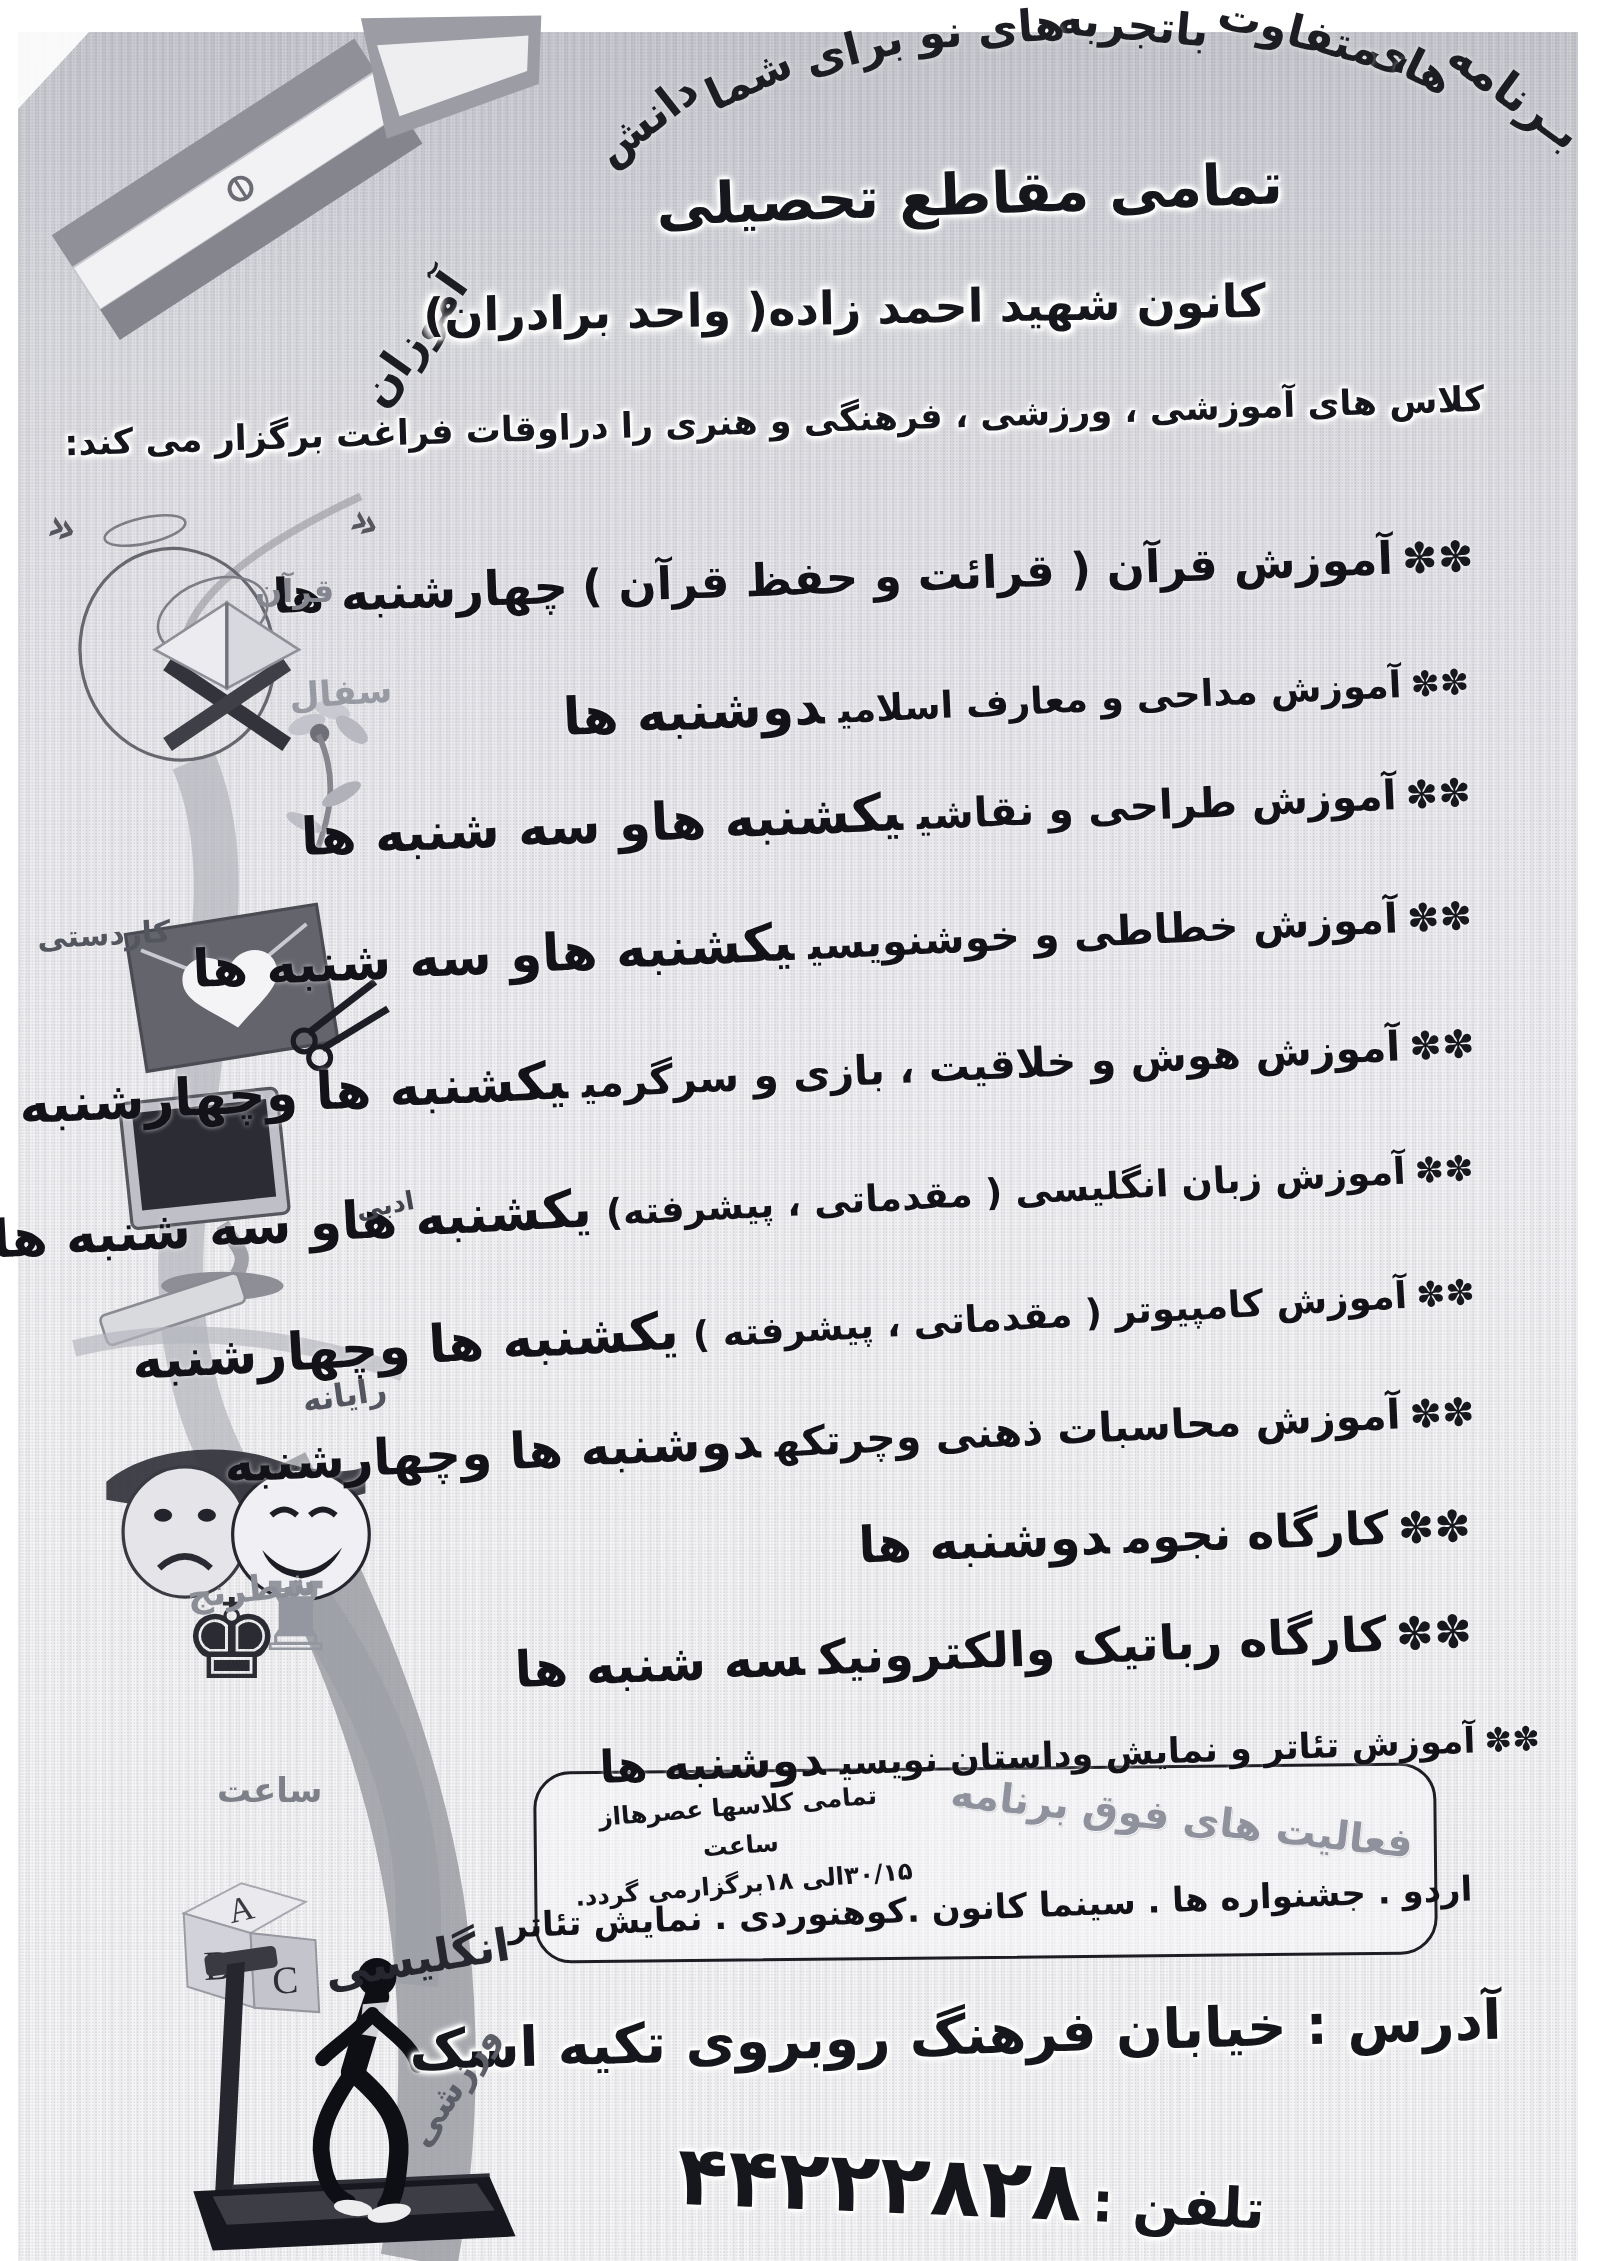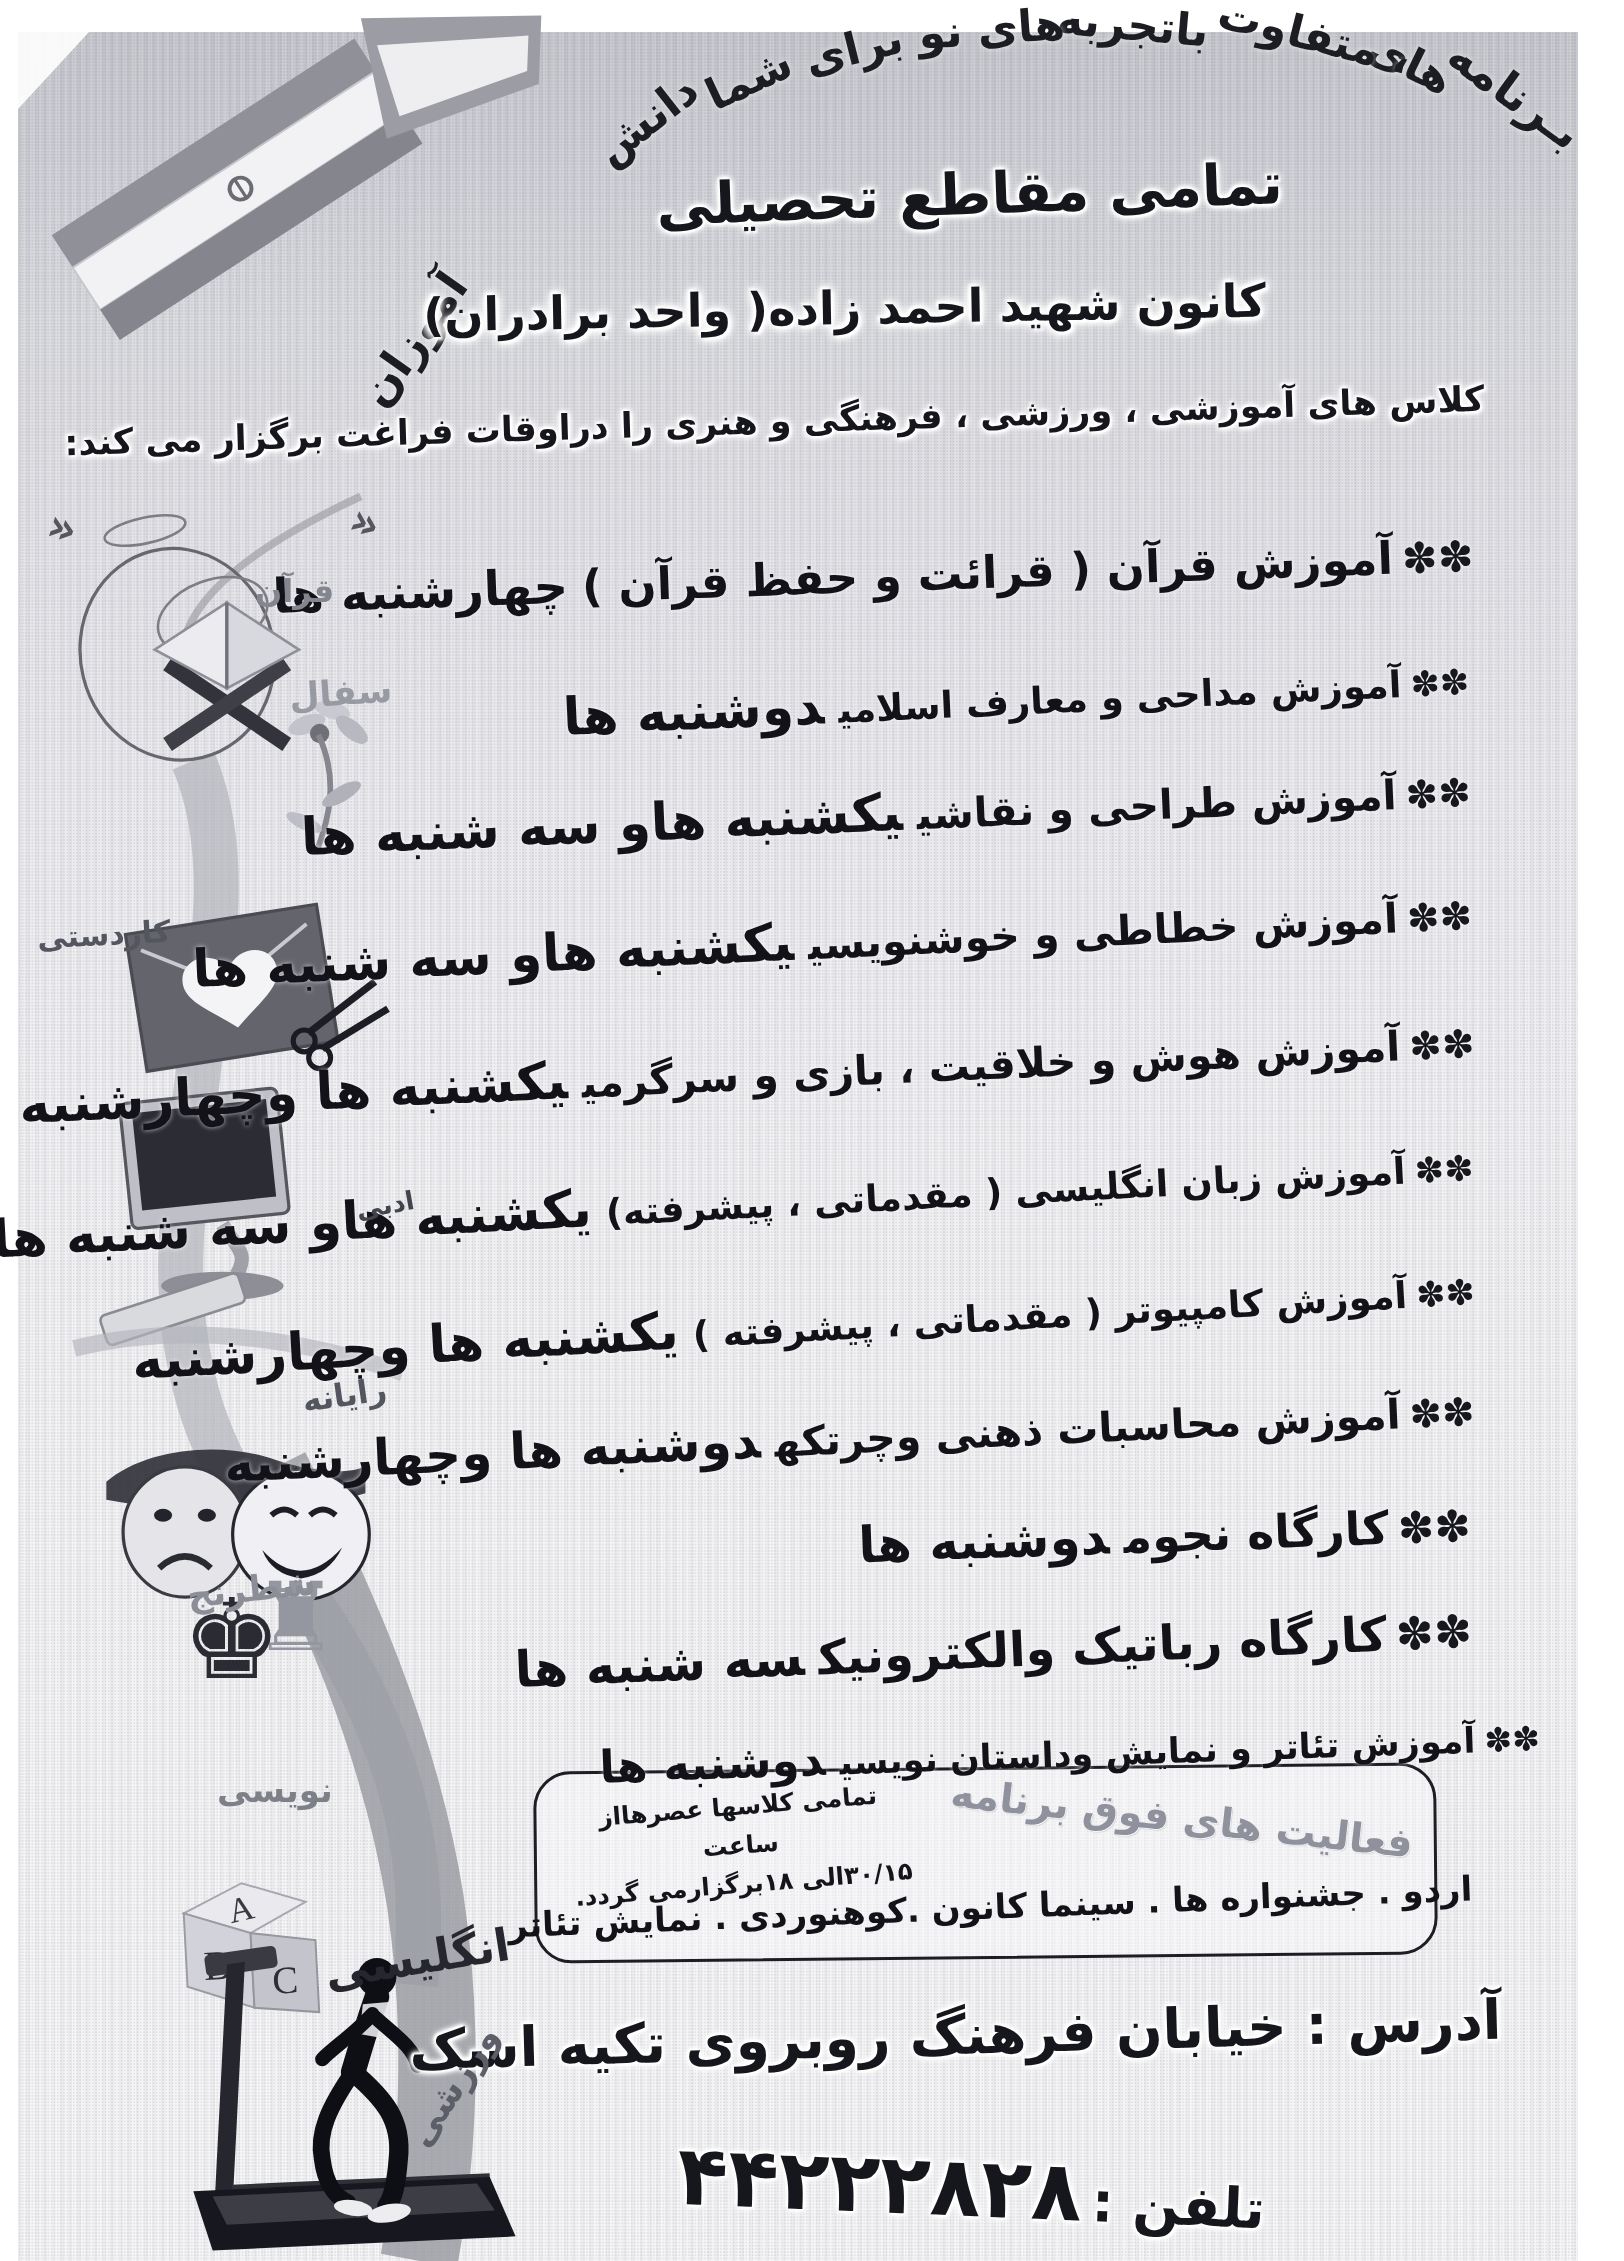--- a/index.html
+++ b/index.html
@@ -288,16 +288,16 @@
   <span class="pl">تلفن :</span>
   <span class="pn">۴۴۲۲۲۸۲۸</span>
 </div>
 
 <span class="sl sl0">قرآن</span>
 <span class="sl sl1">سفال</span>
 <span class="sl sl2">کاردستی</span>
 <span class="sl sl3">ادبی</span>
 <span class="sl sl4">رایانه</span>
 <span class="sl sl5">شطرنج</span>
-<span class="sl sl6">نویسی</span>
+<span class="sl sl6">ساعت</span>
 <span class="sl sl7">انگلیسی</span>
 <span class="sl sl8">ورزشی</span>
 
 
 </body></html>

